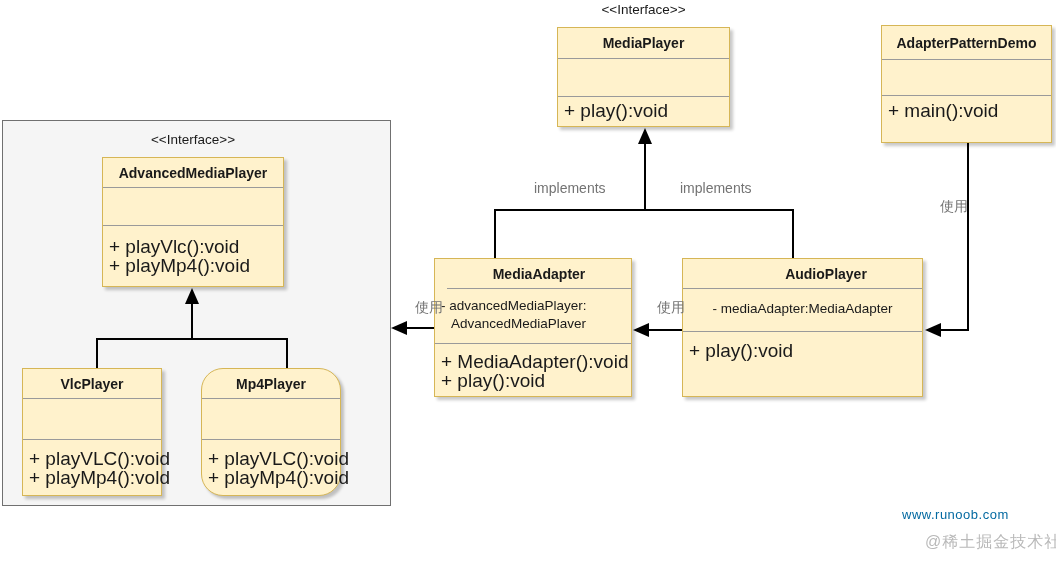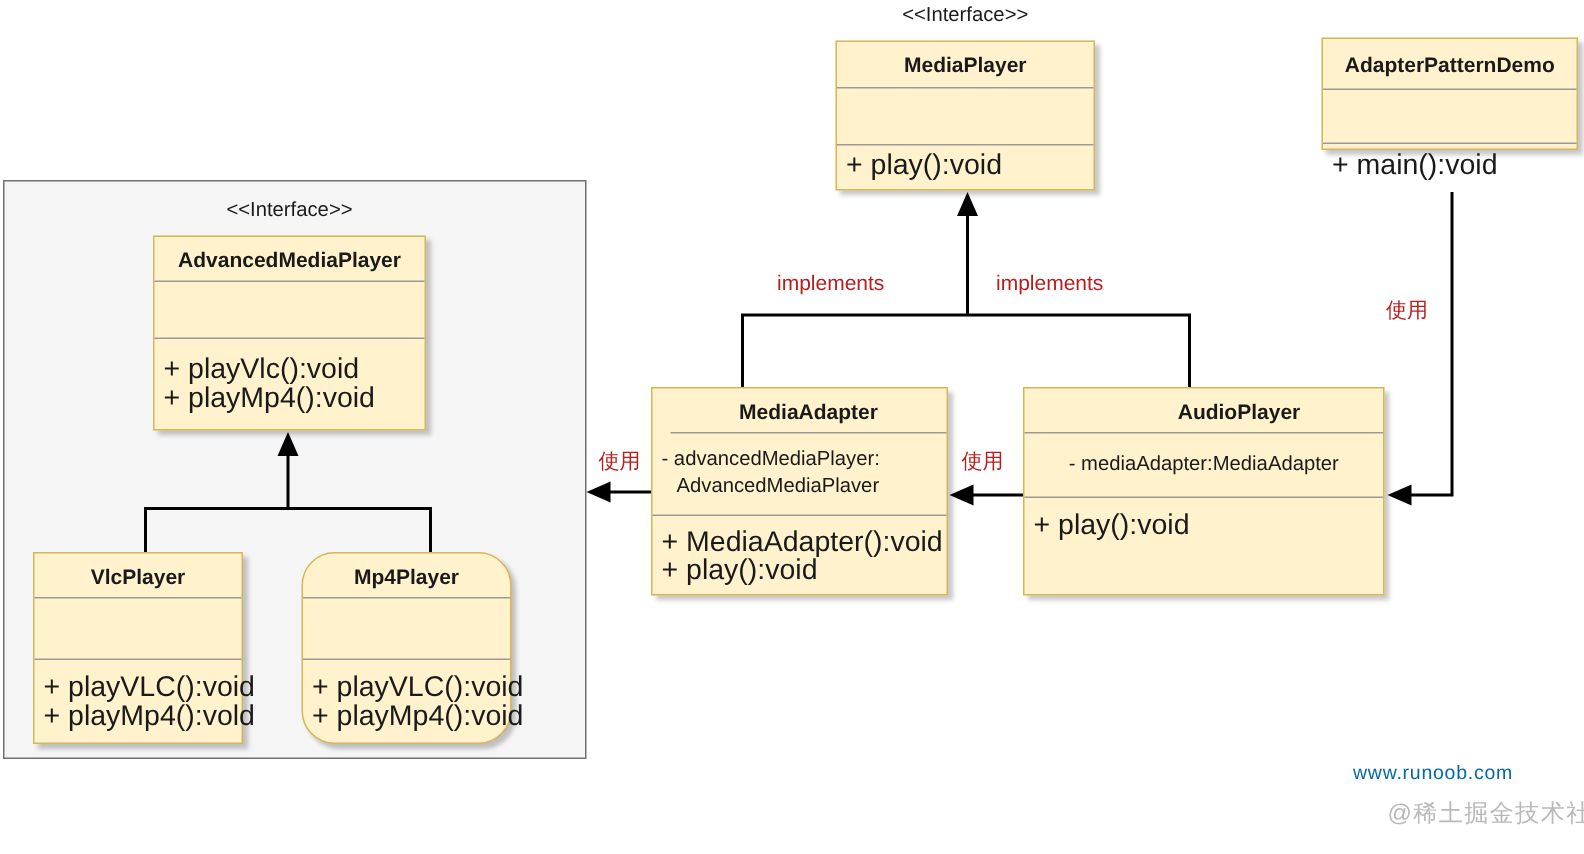--- a/index.html
+++ b/index.html
@@ -64,23 +64,24 @@
   .stereotype{
     position:absolute;
     font-size:13.5px;
     text-align:center;
     color:#1a1a1a;
     z-index:2;
   }
   .edge-label{
     position:absolute;
     font-size:14px;
-    color:#b91c1c;
+    color:#737373;
     z-index:3;
     white-space:nowrap;
+    margin-left:16px;
   }
   .watermark{
     position:absolute;
     z-index:3;
     white-space:nowrap;
   }
   #wm-runoob{color:#0369a1;font-size:13px;letter-spacing:0.5px;}
   #wm-juejin{color:#b9b9b9;font-size:16px;letter-spacing:1px;}
 </style>
 </head>
@@ -114,21 +115,21 @@
   <div class="stereotype" style="left:102px;top:132px;width:182px;">&lt;&lt;Interface&gt;&gt;</div>
 
   <div class="uml-class" style="left:557px;top:27px;width:173px;height:100px;">
     <div class="uml-title" style="height:30px;">MediaPlayer</div>
     <div class="uml-attrs" style="height:38px;"></div>
     <div class="uml-methods" style="padding-top:4px;">
       <div class="member-line">+ play():void</div>
     </div>
   </div>
 
-  <div class="uml-class" style="left:881px;top:25px;width:171px;height:75px;">
+  <div class="uml-class" style="left:881px;top:25px;width:171px;height:118px;">
     <div class="uml-title" style="height:33px;">AdapterPatternDemo</div>
     <div class="uml-attrs" style="height:36px;"></div>
     <div class="uml-methods" style="padding-top:5px;">
       <div class="member-line">+ main():void</div>
     </div>
   </div>
 
   <div class="uml-class" style="left:102px;top:157px;width:182px;height:130px;">
     <div class="uml-title" style="height:29px;">AdvancedMediaPlayer</div>
     <div class="uml-attrs" style="height:38px;"></div>

